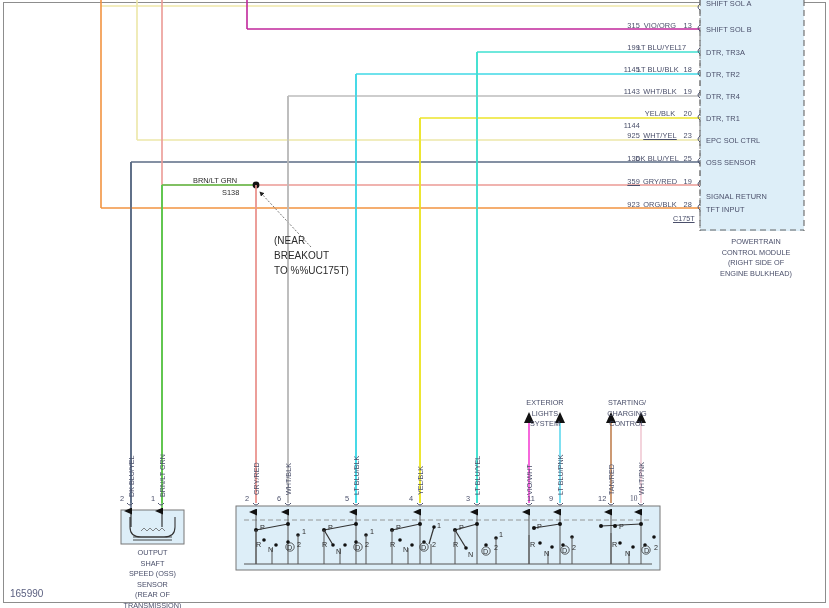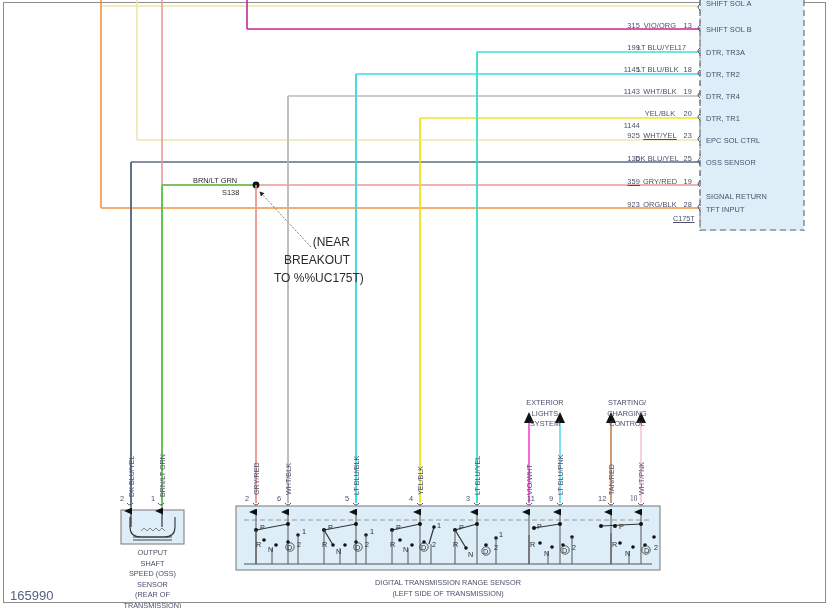--- a/index.html
+++ b/index.html
@@ -49,28 +49,28 @@
     position: absolute;
     font-size: 7.3px;
     color: #4a4f6a;
     text-align: center;
     line-height: 1.45;
     white-space: pre;
   }
   .corner-id {
     position: absolute;
     left: 10px; top: 588px;
-    font-size: 13px;
+    font-size: 10px;
     color: #5b6080;
   }
   .note {
     position: absolute;
-    font-size: 12px;
+    font-size: 10px;
     color: #2b2b2b;
-    text-align: right;
+    text-align: left;
     line-height: 1.5;
     white-space: pre;
   }
   .splice-name {
     position: absolute;
     font-size: 7.4px;
     color: #2b2b2b;
   }
   .conn-id {
     position: absolute;
@@ -352,20 +352,24 @@
   <div class="lbl lbl-r" style="left:672px; top:177px; width:20px;">19</div>
   <div class="lbl" style="left:706px; top:192px;">SIGNAL RETURN</div>
 
   <div class="lbl lbl-r" style="left:575px; top:200px; width:65px;">923</div>
   <div class="lbl lbl-c" style="left:620px; top:200px; width:80px;">ORG/BLK</div>
   <div class="lbl lbl-r" style="left:672px; top:200px; width:20px;">28</div>
   <div class="lbl" style="left:706px; top:205px;">TFT INPUT</div>
 
   <div class="conn-id" style="left:673px; top:214px;">C175T</div>
 
+  <div class="boxlabel" style="left:697px; top:237px; width:118px;">POWERTRAIN
+CONTROL MODULE
+(RIGHT SIDE OF
+ENGINE BULKHEAD)</div>
 
   <div class="splice-name" style="left:193px; top:176px;">BRN/LT GRN</div>
   <div class="splice-name" style="left:222px; top:188px;">S138</div>
   <div class="note" style="left:274px; top:233px; width:76px;">(NEAR
 BREAKOUT
 TO %%UC175T)</div>
 
   <div class="vert" style="left:127px; top:497px;">DK BLU/YEL</div>
   <div class="vert" style="left:158px; top:497px;">BRN/LT GRN</div>
   <div class="lbl" style="left:120px; top:494px;">2</div>
@@ -390,22 +394,20 @@
   <div class="lbl" style="left:245px; top:494px;">2</div>
   <div class="lbl" style="left:277px; top:494px;">6</div>
   <div class="lbl" style="left:345px; top:494px;">5</div>
   <div class="lbl" style="left:409px; top:494px;">4</div>
   <div class="lbl" style="left:466px; top:494px;">3</div>
   <div class="lbl" style="left:527px; top:494px;text-align:center;">11</div>
   <div class="lbl" style="left:549px; top:494px;">9</div>
   <div class="lbl" style="left:598px; top:494px;">12</div>
   <div class="lbl" style="left:630px; top:494px;font-family:Liberation Serif, serif;">10</div>
 
-  <div class="boxlabel" style="left:301px; top:578px; width:294px;">DIGITAL TRANSMISSION RANGE SENSOR
-(LEFT SIDE OF TRANSMISSION)</div>
 
   <div class="sw-letter" style="left:260px; top:523px;">P</div>
   <div class="sw-letter" style="left:256px; top:540px;">R</div>
   <div class="sw-letter" style="left:268px; top:545px;">N</div>
   <div class="sw-letter" style="left:287px; top:543px;">D</div>
   <div class="sw-letter" style="left:297px; top:540px;">2</div>
   <div class="sw-letter" style="left:302px; top:527px;">1</div>
 
   <div class="sw-letter" style="left:328px; top:523px;">P</div>
   <div class="sw-letter" style="left:322px; top:540px;">R</div>

